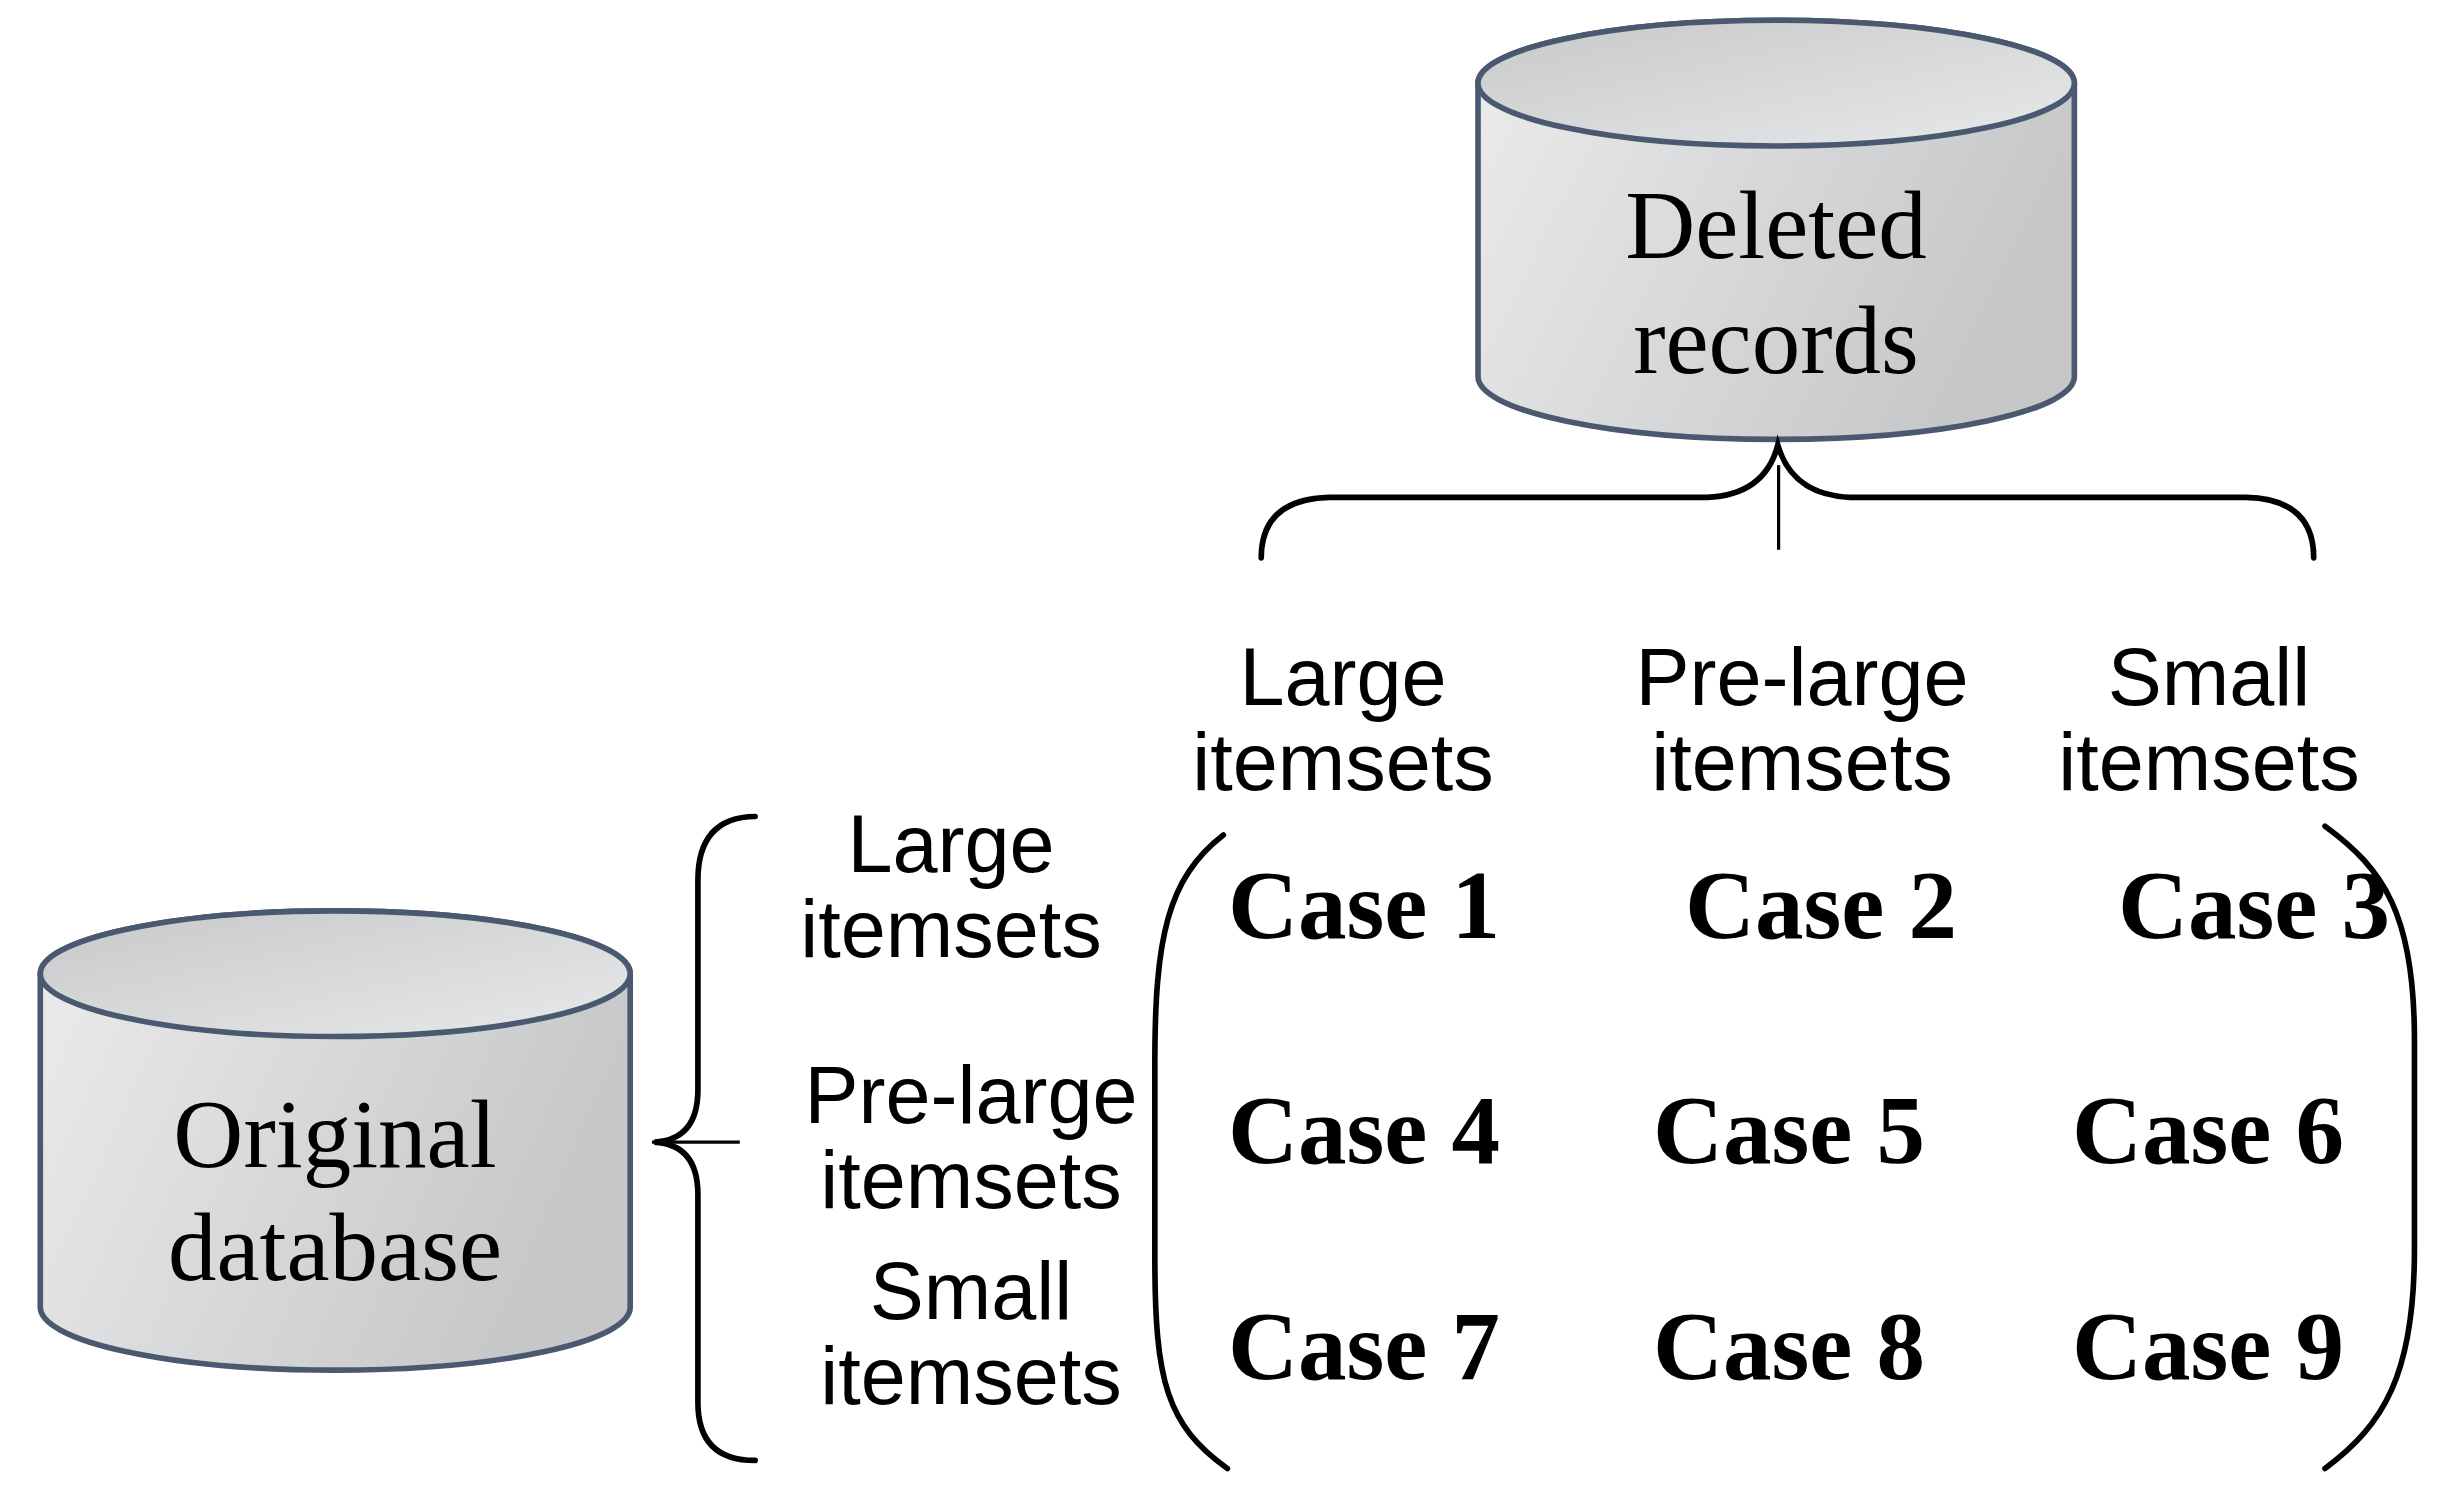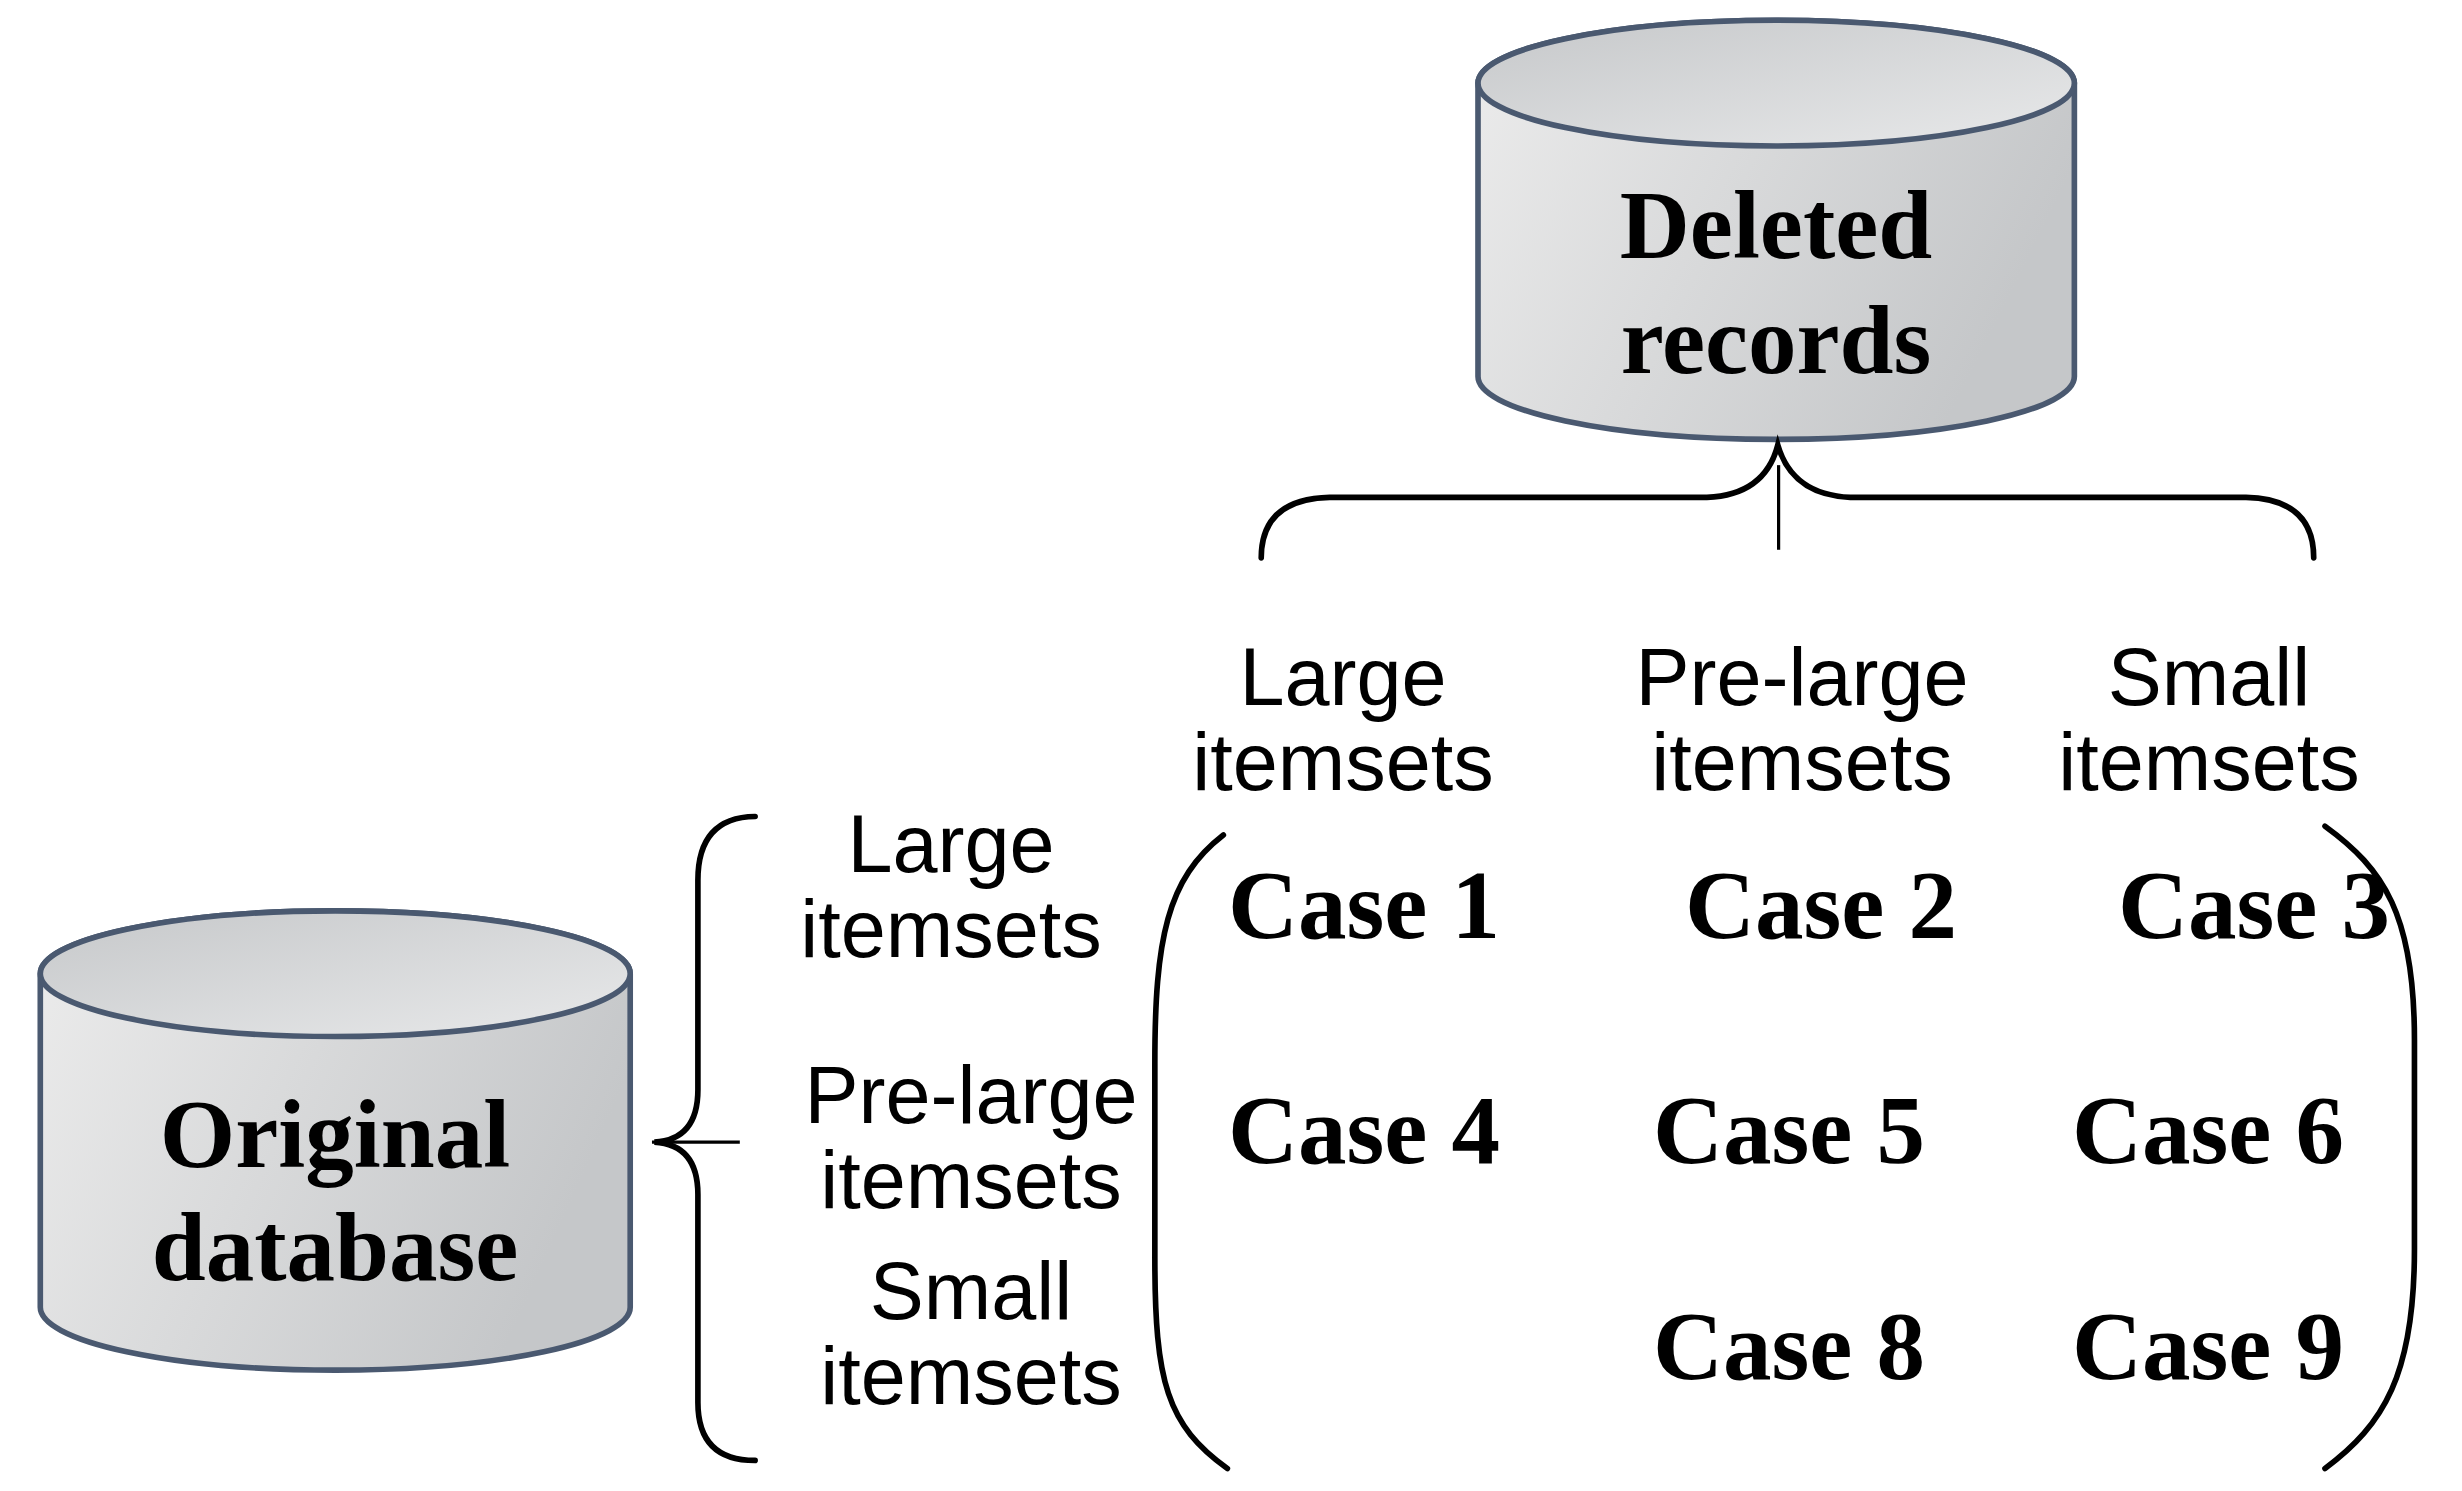--- a/index.html
+++ b/index.html
@@ -16,21 +16,21 @@
   .label {
     position: absolute;
     transform: translateX(-50%);
     text-align: center;
     white-space: nowrap;
   }
   .ln { display: block; }
   .cyl-label {
     font-family: "Liberation Serif", "DejaVu Serif", serif;
     font-size: 97px;
-    font-weight: 700;
+    font-weight: 400;
   }
   .deleted-label  { line-height: 115px; }
   .original-label { line-height: 113px; }
   .sans-label {
     font-family: "Liberation Sans", "DejaVu Sans", sans-serif;
     font-size: 81px;
     line-height: 85px;
     font-weight: 400;
   }
   .case-label {
@@ -112,17 +112,18 @@
     <span class="ln">Small</span>
     <span class="ln">itemsets</span>
   </div>
 
   <div class="label case-label" style="left:1364px; top:857px;">Case 1</div>
   <div class="label case-label" style="left:1789px; top:857px;margin-left:32px;">Case 2</div>
   <div class="label case-label" style="left:2208px; top:857px;margin-left:46px;">Case 3</div>
   <div class="label case-label" style="left:1364px; top:1082px;">Case 4</div>
   <div class="label case-label" style="left:1789px; top:1082px;">Case 5</div>
   <div class="label case-label" style="left:2208px; top:1082px;">Case 6</div>
+  <div class="label case-label" style="left:1364px; top:1298px;">Case 7</div>
   <div class="label case-label" style="left:1789px; top:1298px;">Case 8</div>
   <div class="label case-label" style="left:2208px; top:1298px;">Case 9</div>
 
 </div>
 
 
 </body></html>

